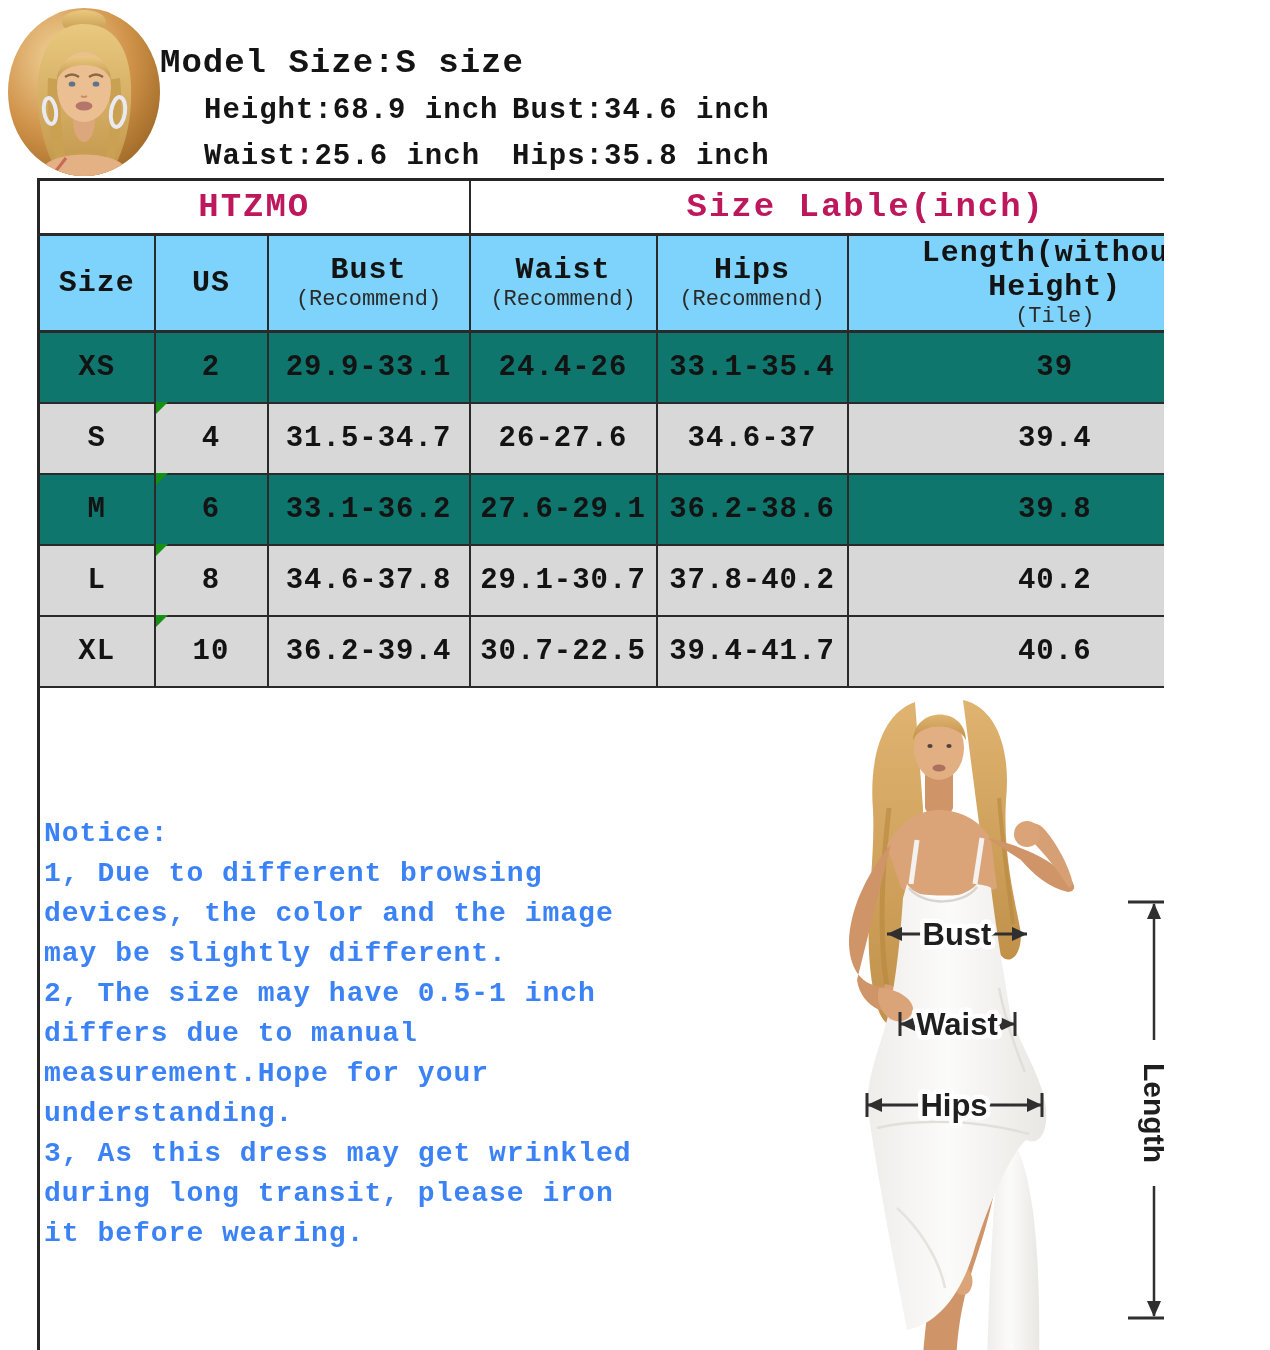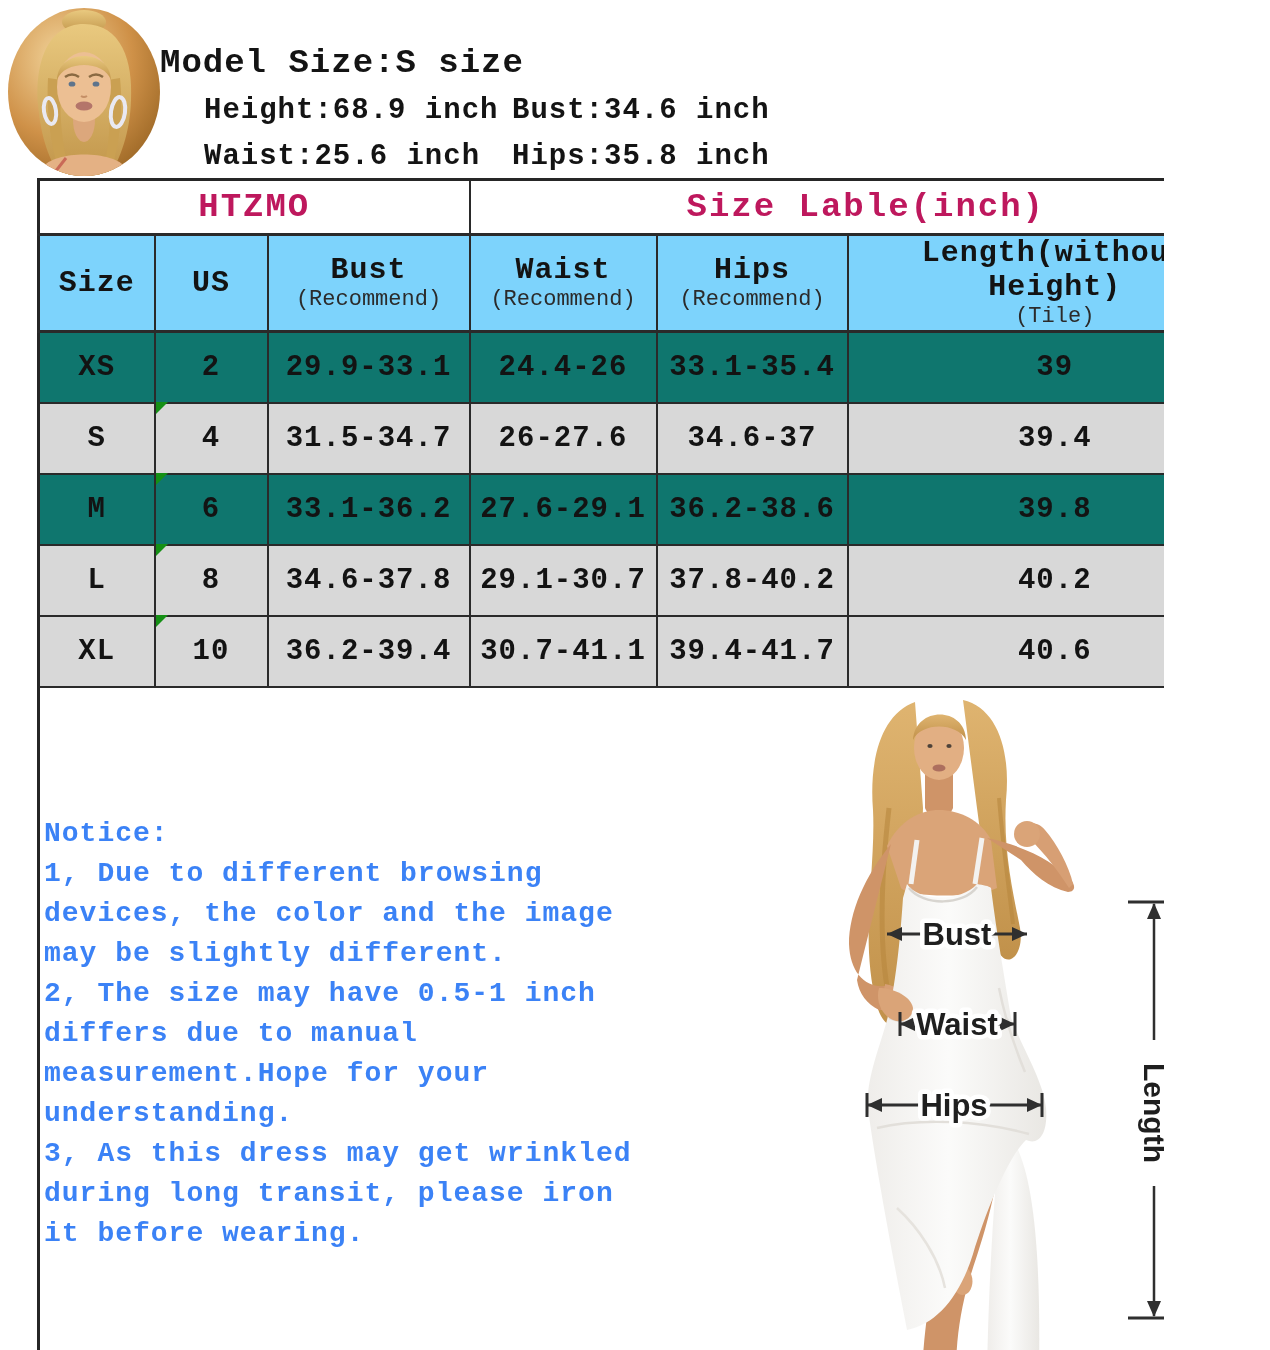--- a/index.html
+++ b/index.html
@@ -156,21 +156,21 @@
       <td class="flag-cell"><span class="flag"></span><span>8</span></td>
       <td>34.6-37.8</td>
       <td>29.1-30.7</td>
       <td>37.8-40.2</td>
       <td>40.2</td>
     </tr>
     <tr class="data-row shaded">
       <td>XL</td>
       <td class="flag-cell"><span class="flag"></span><span>10</span></td>
       <td>36.2-39.4</td>
-      <td>30.7-41.1</td>
+      <td>30.7-22.5</td>
       <td>39.4-41.7</td>
       <td>40.6</td>
     </tr>
 
     <tr>
       <td colspan="6" class="bottom-cell">
         <div class="notice">Notice:
 1, Due to different browsing
 devices, the color and the image
 may be slightly different.

